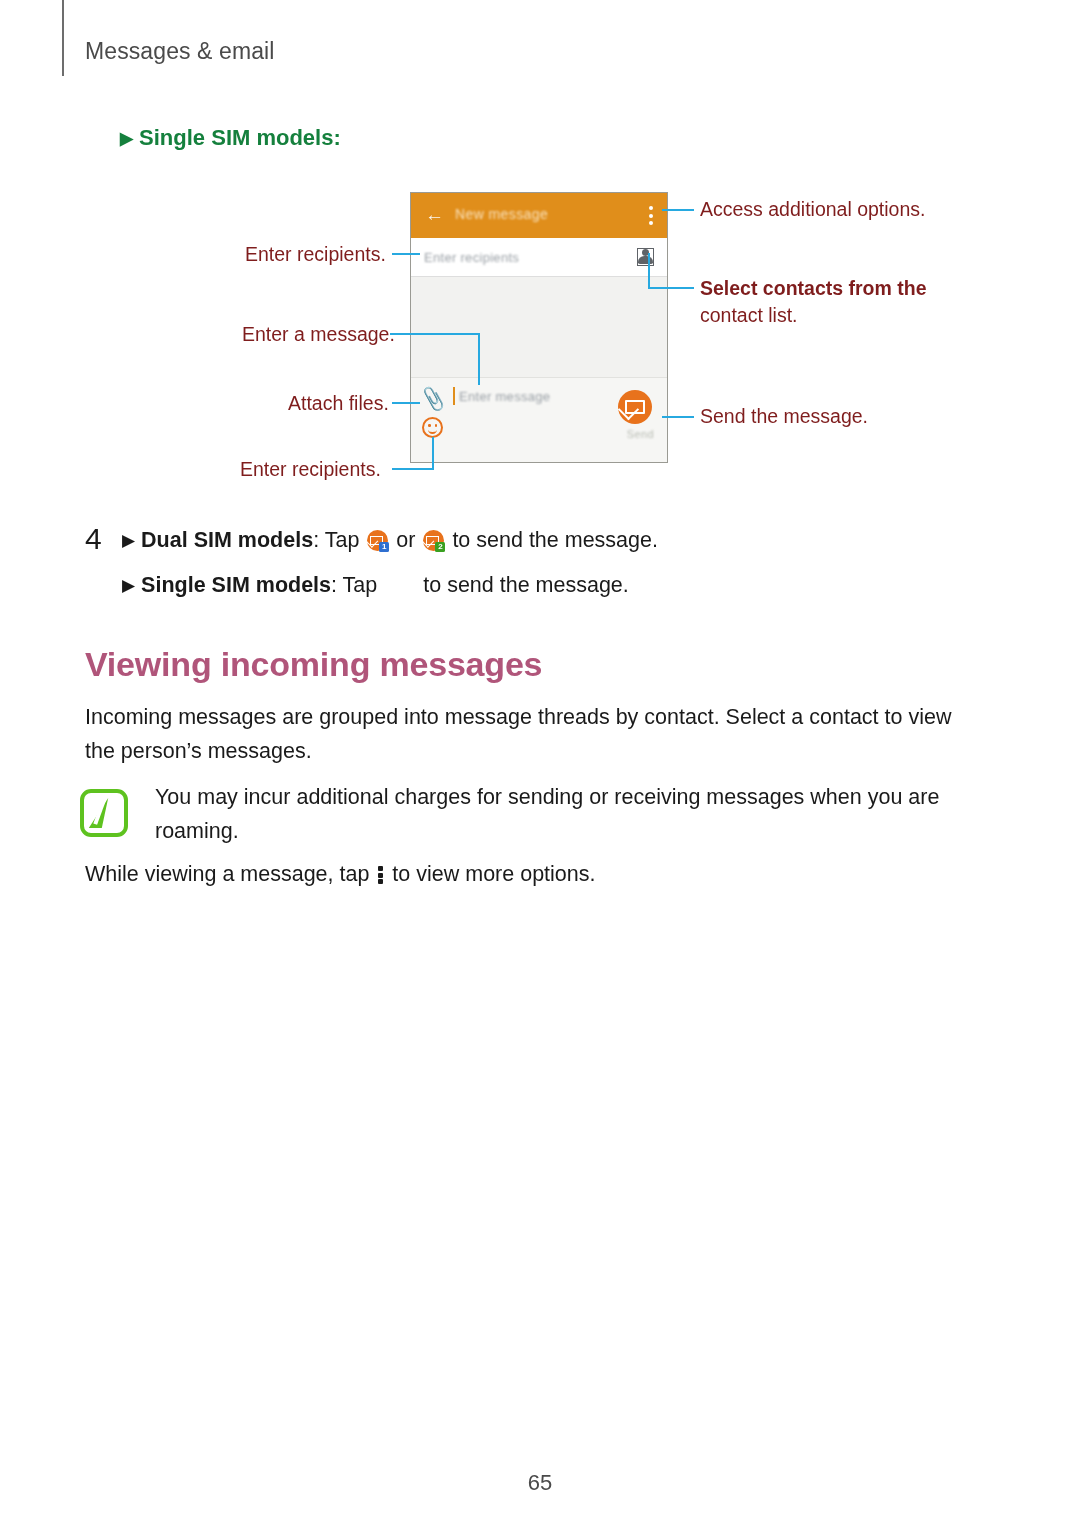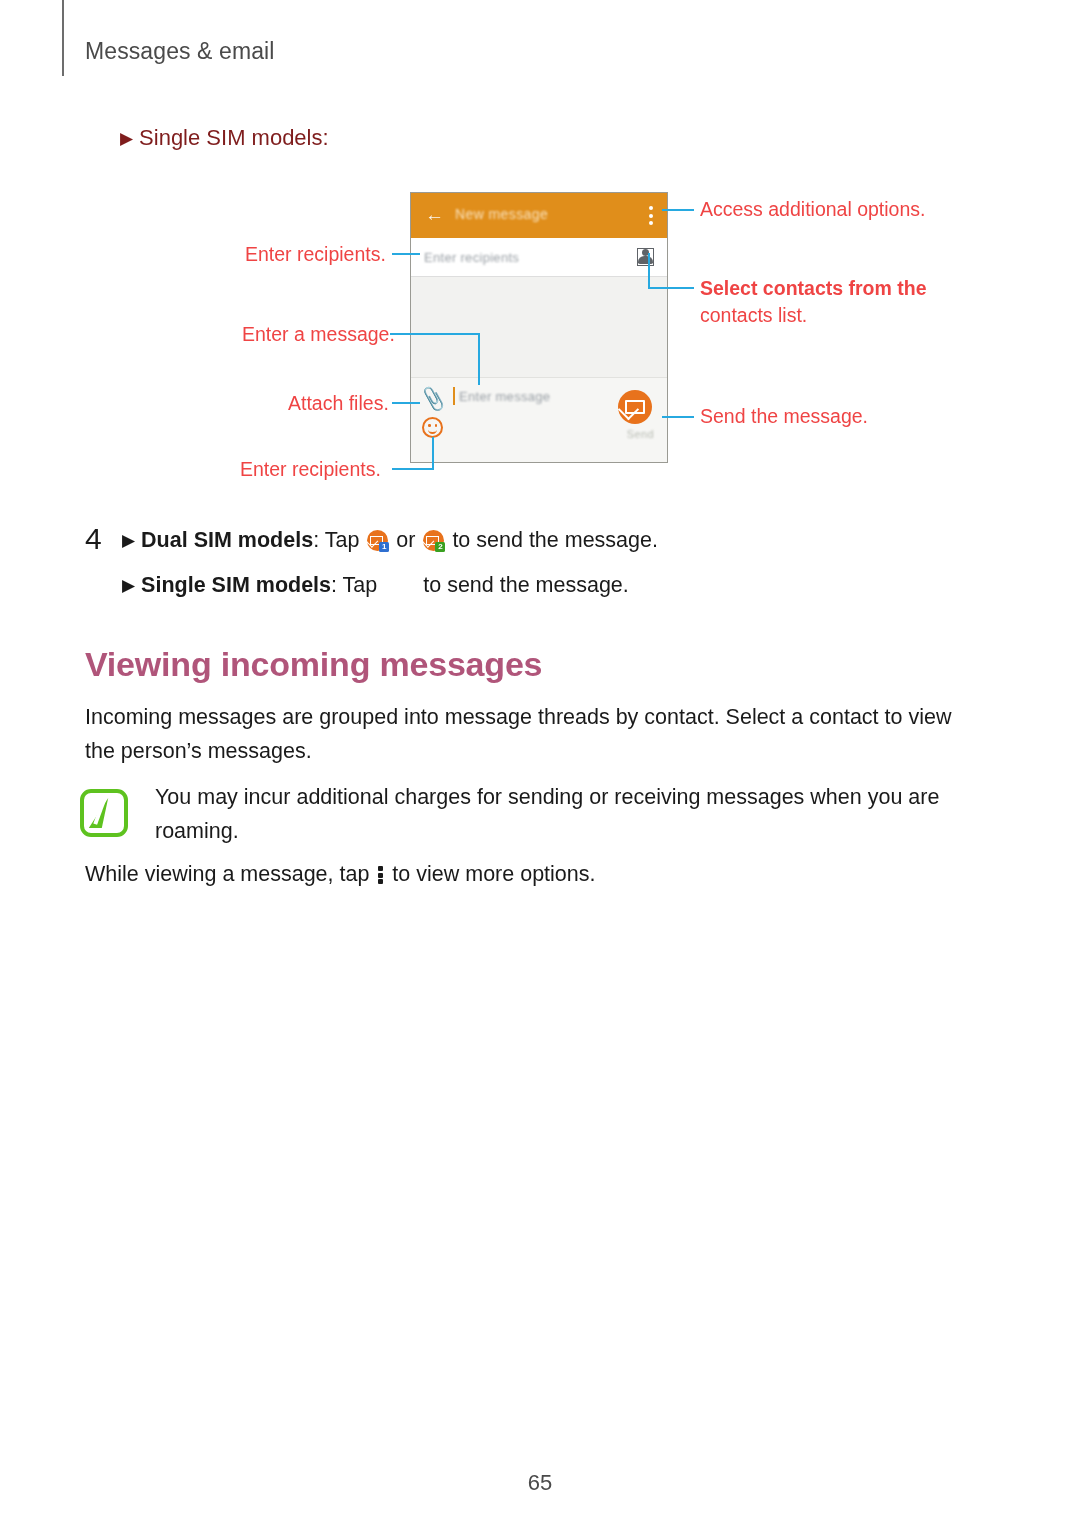--- a/index.html
+++ b/index.html
@@ -33,22 +33,22 @@
     letter-spacing: .1px;
     color: #4a4a4a;
   }
 
   
   #single-sim-head {
     position: absolute;
     left: 120px;
     top: 125px;
     font-size: 22px;
-    font-weight: normal;
-    color: #7f1d1d;
+    font-weight: bold;
+    color: #15803d;
     white-space: nowrap;
   }
   .tri {
     display: inline-block;
     font-size: 17px;
     vertical-align: 1px;
     margin-right: 6px;
   }
 
   
@@ -245,21 +245,21 @@
     font-size: 11px;
     color: #b9bdb4;
     filter: blur(1.1px);
     letter-spacing: .4px;
   }
 
   
   .callout-label {
     position: absolute;
     font-size: 19.5px;
-    color: #ef4444;
+    color: #7f1d1d;
     line-height: 27px;
   }
   .lead {
     position: absolute;
     background: #27a9e0;
   }
   .lead.h { height: 2px; }
   .lead.v { width: 2px; }
 
   
@@ -493,21 +493,21 @@
   <div class="callout-label" style="left:240px; top:281px;">Enter recipients.</div>
   <div class="lead h" style="left:392px; top:293px; width:42px;"></div>
   <div class="lead v" style="left:432px; top:262px; height:33px;"></div>
 
   <div class="lead h" style="left:662px; top:34px; width:32px;"></div>
   <div class="callout-label" style="left:700px; top:21px;">Access additional options.</div>
 
   <div class="lead v" style="left:648px; top:78px; height:36px;"></div>
   <div class="lead h" style="left:648px; top:112px; width:46px;"></div>
   <div class="callout-label" style="left:700px; top:100px;font-weight:bold;">Select contacts from the</div>
-  <div class="callout-label" style="left:700px; top:127px;">contacts list.</div>
+  <div class="callout-label" style="left:700px; top:127px;">contact list.</div>
 
   <div class="lead h" style="left:662px; top:241px; width:32px;"></div>
   <div class="callout-label" style="left:700px; top:228px;">Send the message.</div>
 </div>
 
 <div id="step-number">4</div>
 
 <div id="step4-line1">
   <span class="tri">▶</span><b>Dual SIM models</b><span>:</span><span> Tap </span><span class="sim-icon one"><span class="env2"></span><span class="badge">1</span></span><span> or </span><span class="sim-icon two"><span class="env2"></span><span class="badge">2</span></span><span> to send the message.</span>
 </div>

